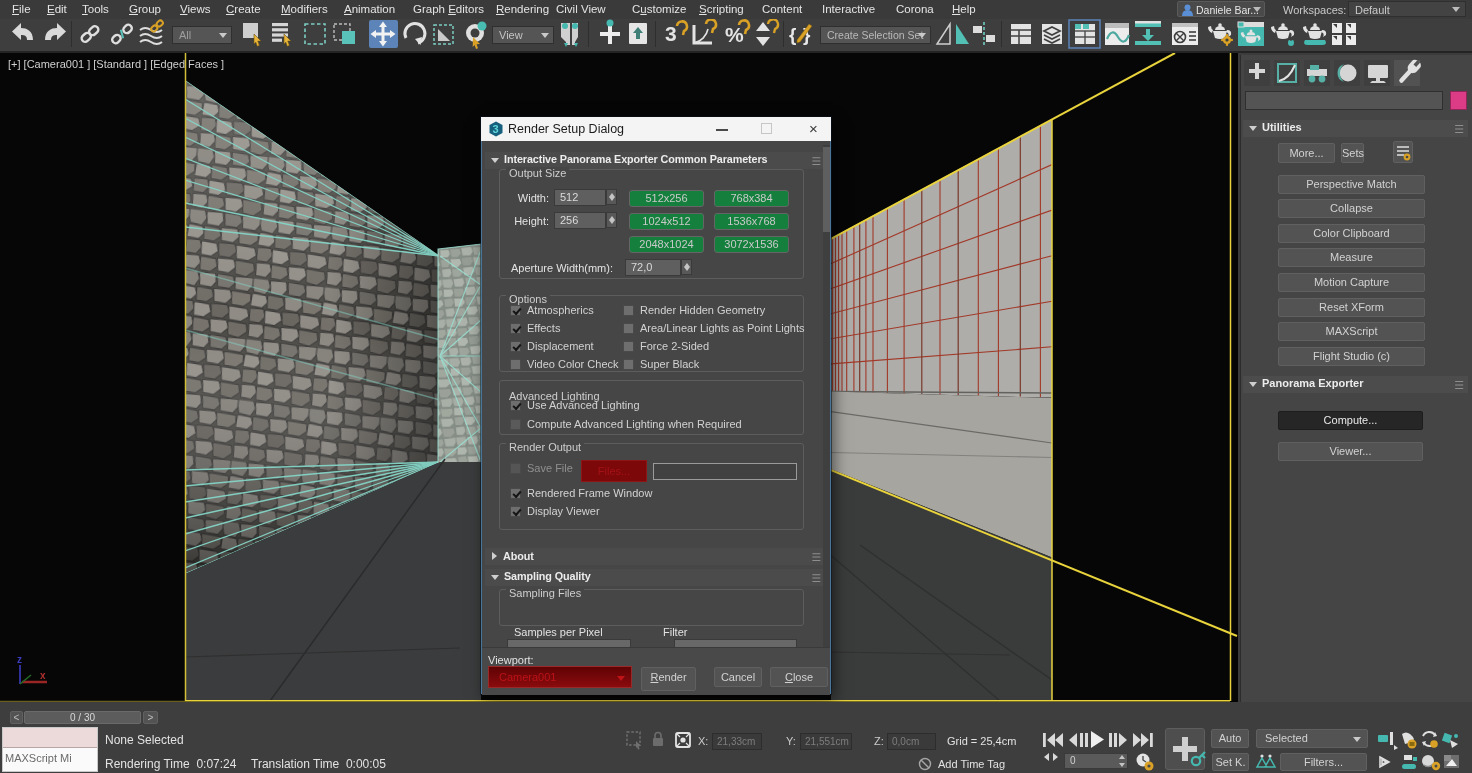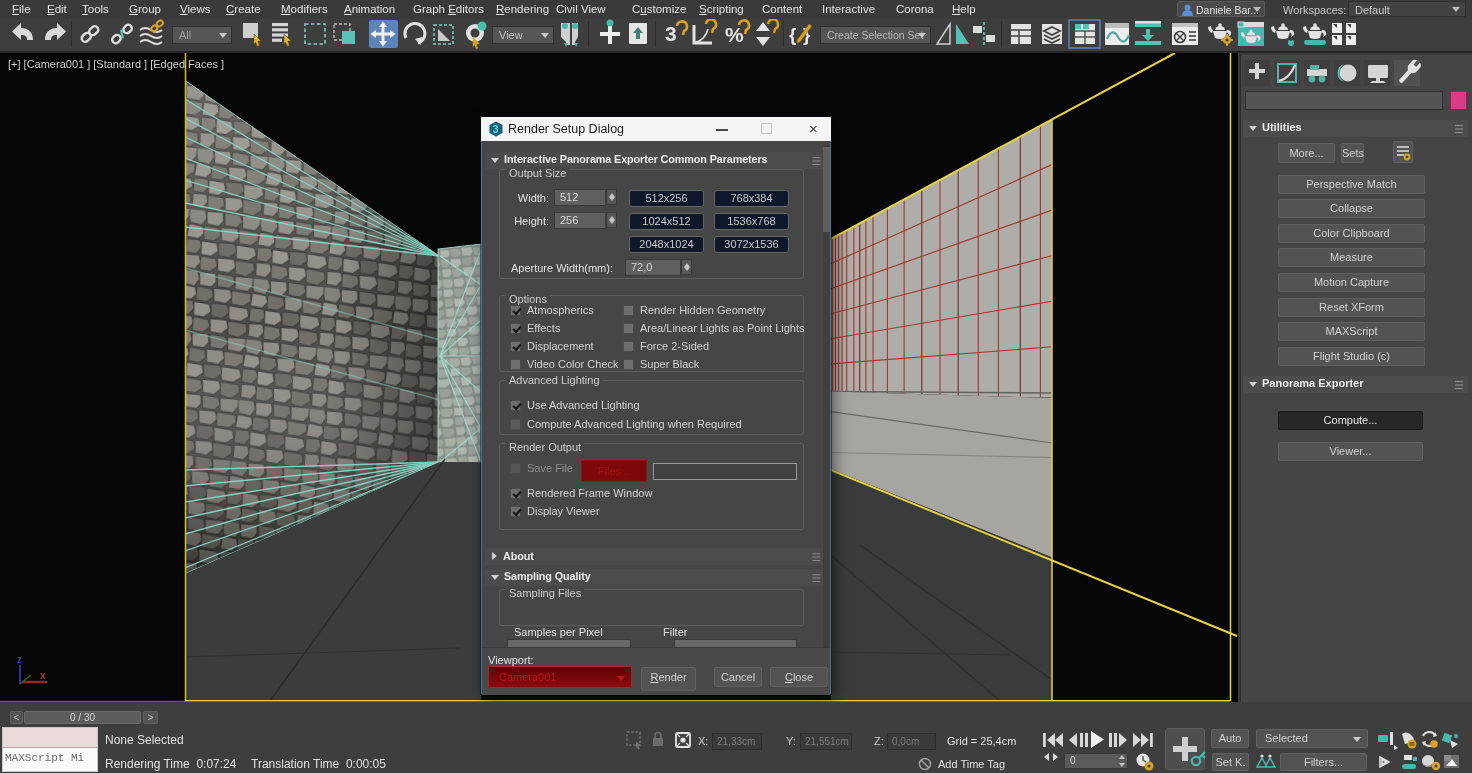--- a/index.html
+++ b/index.html
@@ -2,21 +2,21 @@
 <html><head><meta charset="utf-8"><style>
 *{margin:0;padding:0;box-sizing:border-box}
 html,body{width:1472px;height:773px;overflow:hidden;background:#3c3c3c;font-family:"Liberation Sans",sans-serif}
 .a{position:absolute}
 .t{position:absolute;white-space:nowrap;color:#e2e2e2;font-size:12px}
 #menubar{position:absolute;left:0;top:0;width:1472px;height:19px;background:#3a3a3a}
 #menubar span.m{position:absolute;top:3px;color:#e4e4e4;font-size:11.5px}
 #toolbarbg{position:absolute;left:0;top:19px;width:1472px;height:34px;background:#3e3e3e;border-bottom:2px solid #242424}
 .dd{position:absolute;background:#555555;border:1px solid #2f2f2f;color:#9e9e9e;font-size:11px;line-height:16px;padding-left:6px}
 .dar{position:absolute;width:0;height:0;border-left:4px solid transparent;border-right:4px solid transparent;border-top:5px solid #c9c9c9}
-.pb{position:absolute;background:#0f172a;border:1px solid #656565;border-radius:3px;color:#c9c9c9;font-size:11px;text-align:center}
+.pb{position:absolute;background:#15803d;border:1px solid #656565;border-radius:3px;color:#c9c9c9;font-size:11px;text-align:center}
 .grp{position:absolute;border:1px solid #5d5d5d;border-radius:3px}
 .glab{position:absolute;color:#cecece;font-size:11px;background:#464646;padding:0 3px}
 .fld{position:absolute;background:#5f5f5f;border:1px solid #3a3a3a;color:#dadada;font-size:11px;padding-left:5px}
 .cbrow{position:absolute;white-space:nowrap;color:#d2d2d2;font-size:11px}
 .box{display:inline-block;width:11px;height:11px;background:#6e6e6e;border:1px solid #4a4a4a;vertical-align:-2px;margin-right:6px;position:relative}
 .ck::after{content:"";position:absolute;left:2px;top:2px;width:6px;height:3px;border-left:2px solid #161616;border-bottom:2px solid #161616;transform:rotate(-48deg)}
 .rolhead{position:absolute;left:3px;width:341px;height:17px;background:#4b4b4b;color:#ececec;font-size:10.8px;font-weight:bold;letter-spacing:-0.1px}
 .rh2{position:absolute;left:2px;width:225px;height:17px;background:#4c4c4c;color:#ececec;font-size:11px;font-weight:bold}
 .tri-r{display:inline-block;width:0;height:0;border-top:4px solid transparent;border-bottom:4px solid transparent;border-left:5px solid #cfcfcf}
 .tri-d{display:inline-block;width:0;height:0;border-left:4px solid transparent;border-right:4px solid transparent;border-top:5px solid #cfcfcf}
@@ -455,21 +455,21 @@
 <span class="glab" style="left:24px;top:175px">Options</span>
 <div class="cbrow" style="left:28px;top:186px"><span class="box ck"></span>Atmospherics</div>
 <div class="cbrow" style="left:28px;top:204px"><span class="box ck"></span>Effects</div>
 <div class="cbrow" style="left:28px;top:222px"><span class="box ck"></span>Displacement</div>
 <div class="cbrow" style="left:28px;top:240px"><span class="box"></span>Video Color Check</div>
 <div class="cbrow" style="left:141px;top:186px"><span class="box"></span>Render Hidden Geometry</div>
 <div class="cbrow" style="left:141px;top:204px"><span class="box"></span>Area/Linear Lights as Point Lights</div>
 <div class="cbrow" style="left:141px;top:222px"><span class="box"></span>Force 2-Sided</div>
 <div class="cbrow" style="left:141px;top:240px"><span class="box"></span>Super Black</div>
 <div class="grp" style="left:17px;top:262px;width:305px;height:55px"></div>
-<span class="glab" style="left:24px;top:256px">Advanced Lighting</span>
+<span class="glab" style="left:24px;top:272px">Advanced Lighting</span>
 <div class="cbrow" style="left:28px;top:281px"><span class="box ck"></span>Use Advanced Lighting</div>
 <div class="cbrow" style="left:28px;top:300px"><span class="box" style="background:#5a5a5a"></span>Compute Advanced Lighting when Required</div>
 <div class="grp" style="left:17px;top:325px;width:305px;height:87px"></div>
 <span class="glab" style="left:24px;top:323px">Render Output</span>
 <div class="cbrow" style="left:28px;top:344px;color:#8f8f8f"><span class="box" style="background:#555"></span>Save File</div>
 <div class="a" style="left:99px;top:342px;width:66px;height:22px;background:#7c080a;border:1px solid #8f1416;color:#a41216;font-size:11px;text-align:center;line-height:20px">Files...</div>
 <div class="a" style="left:171px;top:345px;width:144px;height:17px;background:#414141;border:1px solid #9a9a9a"></div>
 <div class="cbrow" style="left:28px;top:369px"><span class="box ck"></span>Rendered Frame Window</div>
 <div class="cbrow" style="left:28px;top:387px"><span class="box ck"></span>Display Viewer</div>
 <div class="rolhead" style="top:430px"><span class="tri-r" style="margin:4px 6px 0 7px"></span>About<span class="a" style="right:5px;top:3px;color:#8e8e8e;font-weight:normal">☰</span></div>
@@ -551,21 +551,21 @@
 <div class="rh2" style="top:321px"><span class="tri-d" style="margin:6px 5px 0 6px"></span>Panorama Exporter<span class="a" style="right:4px;top:3px;color:#8e8e8e;font-weight:normal">☰</span></div>
 <div class="sbtn" style="left:37px;top:356px;width:145px;height:19px;line-height:17px;background:#262626;border-color:#1d1d1d;color:#e8e8e8">Compute...</div>
 <div class="sbtn" style="left:37px;top:387px;width:145px;height:19px;line-height:17px">Viewer...</div>
 </div>
 <div class="a" id="bottom" style="left:0;top:702px;width:1472px;height:71px;background:#3e3e3e">
 <div class="sbtn" style="left:10px;top:9px;width:13px;height:13px;line-height:11px;font-size:10px;color:#bdbdbd">&lt;</div>
 <div class="a" style="left:24px;top:9px;width:117px;height:13px;background:#5c5c5c;border:1px solid #6a6a6a;border-radius:2px;color:#d8d8d8;font-size:10px;text-align:center;line-height:11px">0 / 30</div>
 <div class="sbtn" style="left:143px;top:9px;width:15px;height:13px;line-height:11px;font-size:10px;color:#bdbdbd">&gt;</div>
 <div class="a" style="left:2px;top:25px;width:96px;height:45px;border:1px solid #c9c9c9;background:#fafafa"></div>
 <div class="a" style="left:3px;top:26px;width:94px;height:20px;background:#ecd9d9;border-bottom:1px solid #b5a5a5"></div>
-<span class="a" style="left:5px;top:50px;font-family:Liberation Mono, monospace;font-size:11px;color:#6a6a6a">MAXScript Mi</span>
+<span class="a" style="left:5px;top:50px;font-family:Liberation Sans, sans-serif;font-size:11px;color:#6a6a6a">MAXScript Mi</span>
 <span class="t" style="left:105px;top:31px">None Selected</span>
 <span class="t" style="left:105px;top:55px">Rendering Time&nbsp;&nbsp;0:07:24</span>
 <span class="t" style="left:251px;top:55px">Translation Time&nbsp;&nbsp;0:00:05</span>
 <span class="t" style="left:698px;top:33px;font-size:11px;color:#cbcbcb">X:</span>
 <div class="a" style="left:712px;top:31px;width:50px;height:17px;background:#3a3a3a;border:1px solid #2d2d2d;color:#7d7d7d;font-size:10px;line-height:15px;padding-left:4px">21,33cm</div>
 <span class="t" style="left:786px;top:33px;font-size:11px;color:#cbcbcb">Y:</span>
 <div class="a" style="left:800px;top:31px;width:52px;height:17px;background:#3a3a3a;border:1px solid #2d2d2d;color:#7d7d7d;font-size:10px;line-height:15px;padding-left:4px">21,551cm</div>
 <span class="t" style="left:874px;top:33px;font-size:11px;color:#cbcbcb">Z:</span>
 <div class="a" style="left:887px;top:31px;width:49px;height:17px;background:#3a3a3a;border:1px solid #2d2d2d;color:#7d7d7d;font-size:10px;line-height:15px;padding-left:4px">0,0cm</div>
 <span class="t" style="left:947px;top:33px;font-size:11px">Grid = 25,4cm</span>

